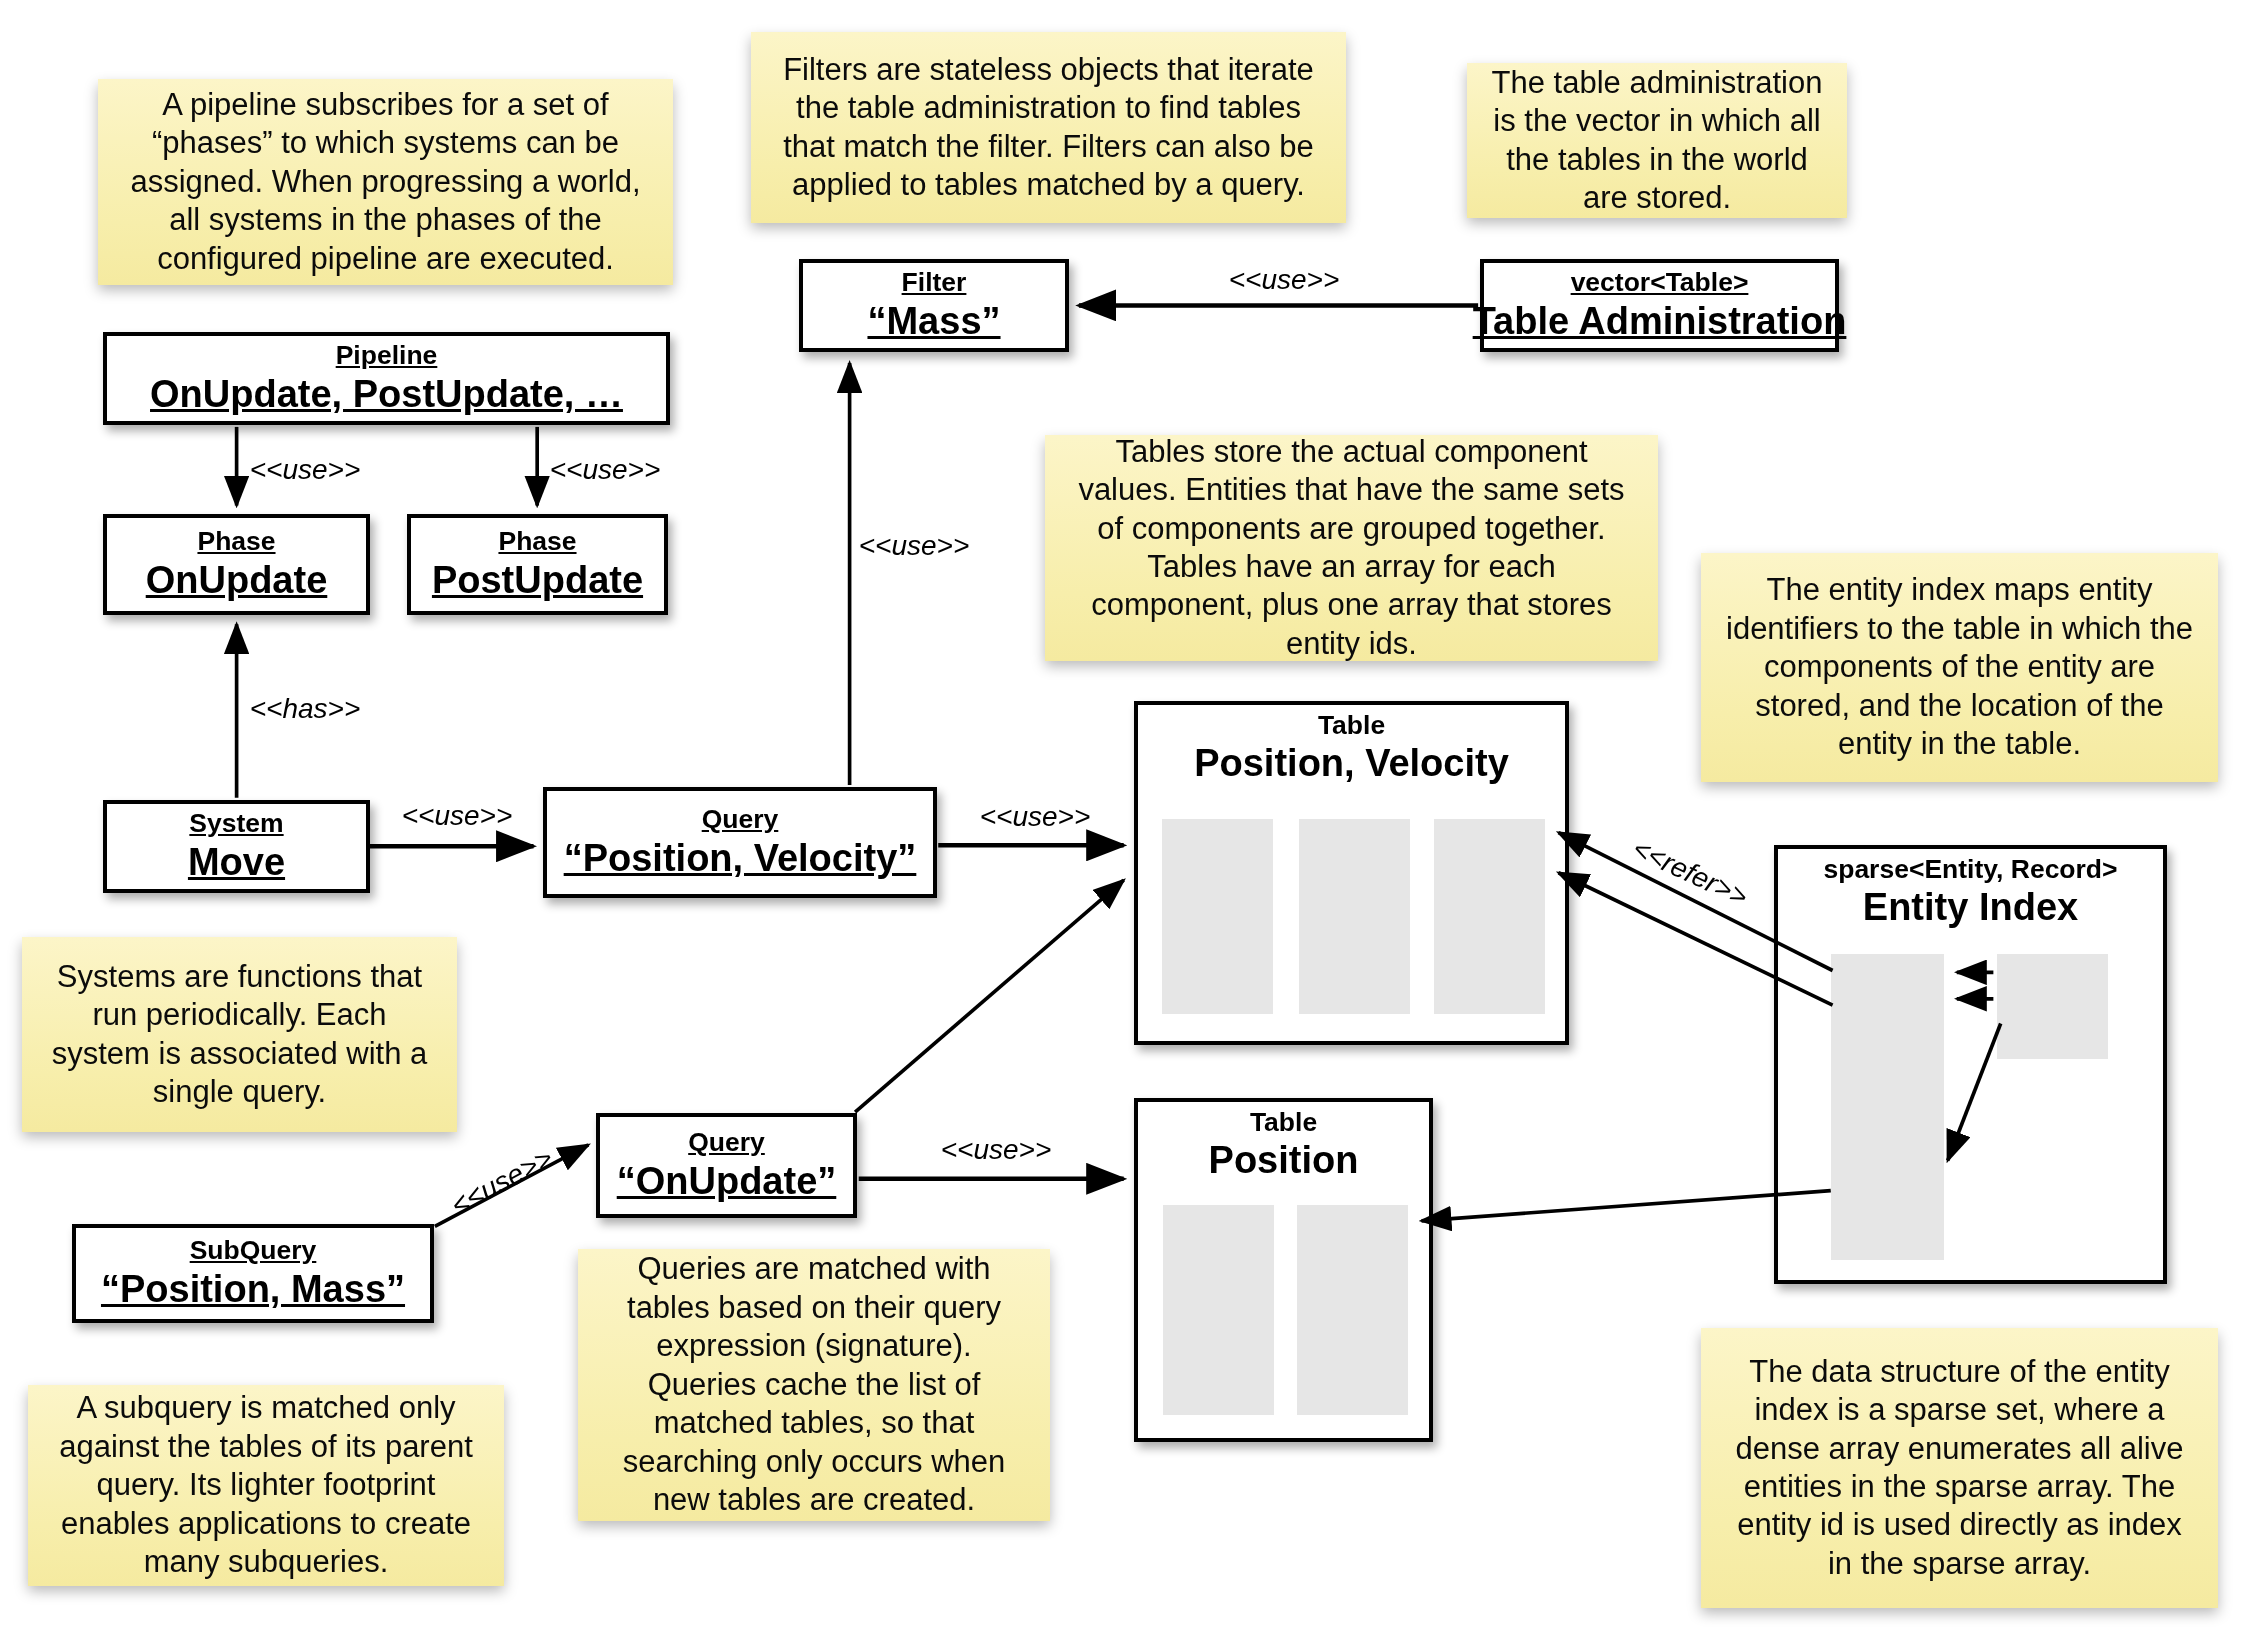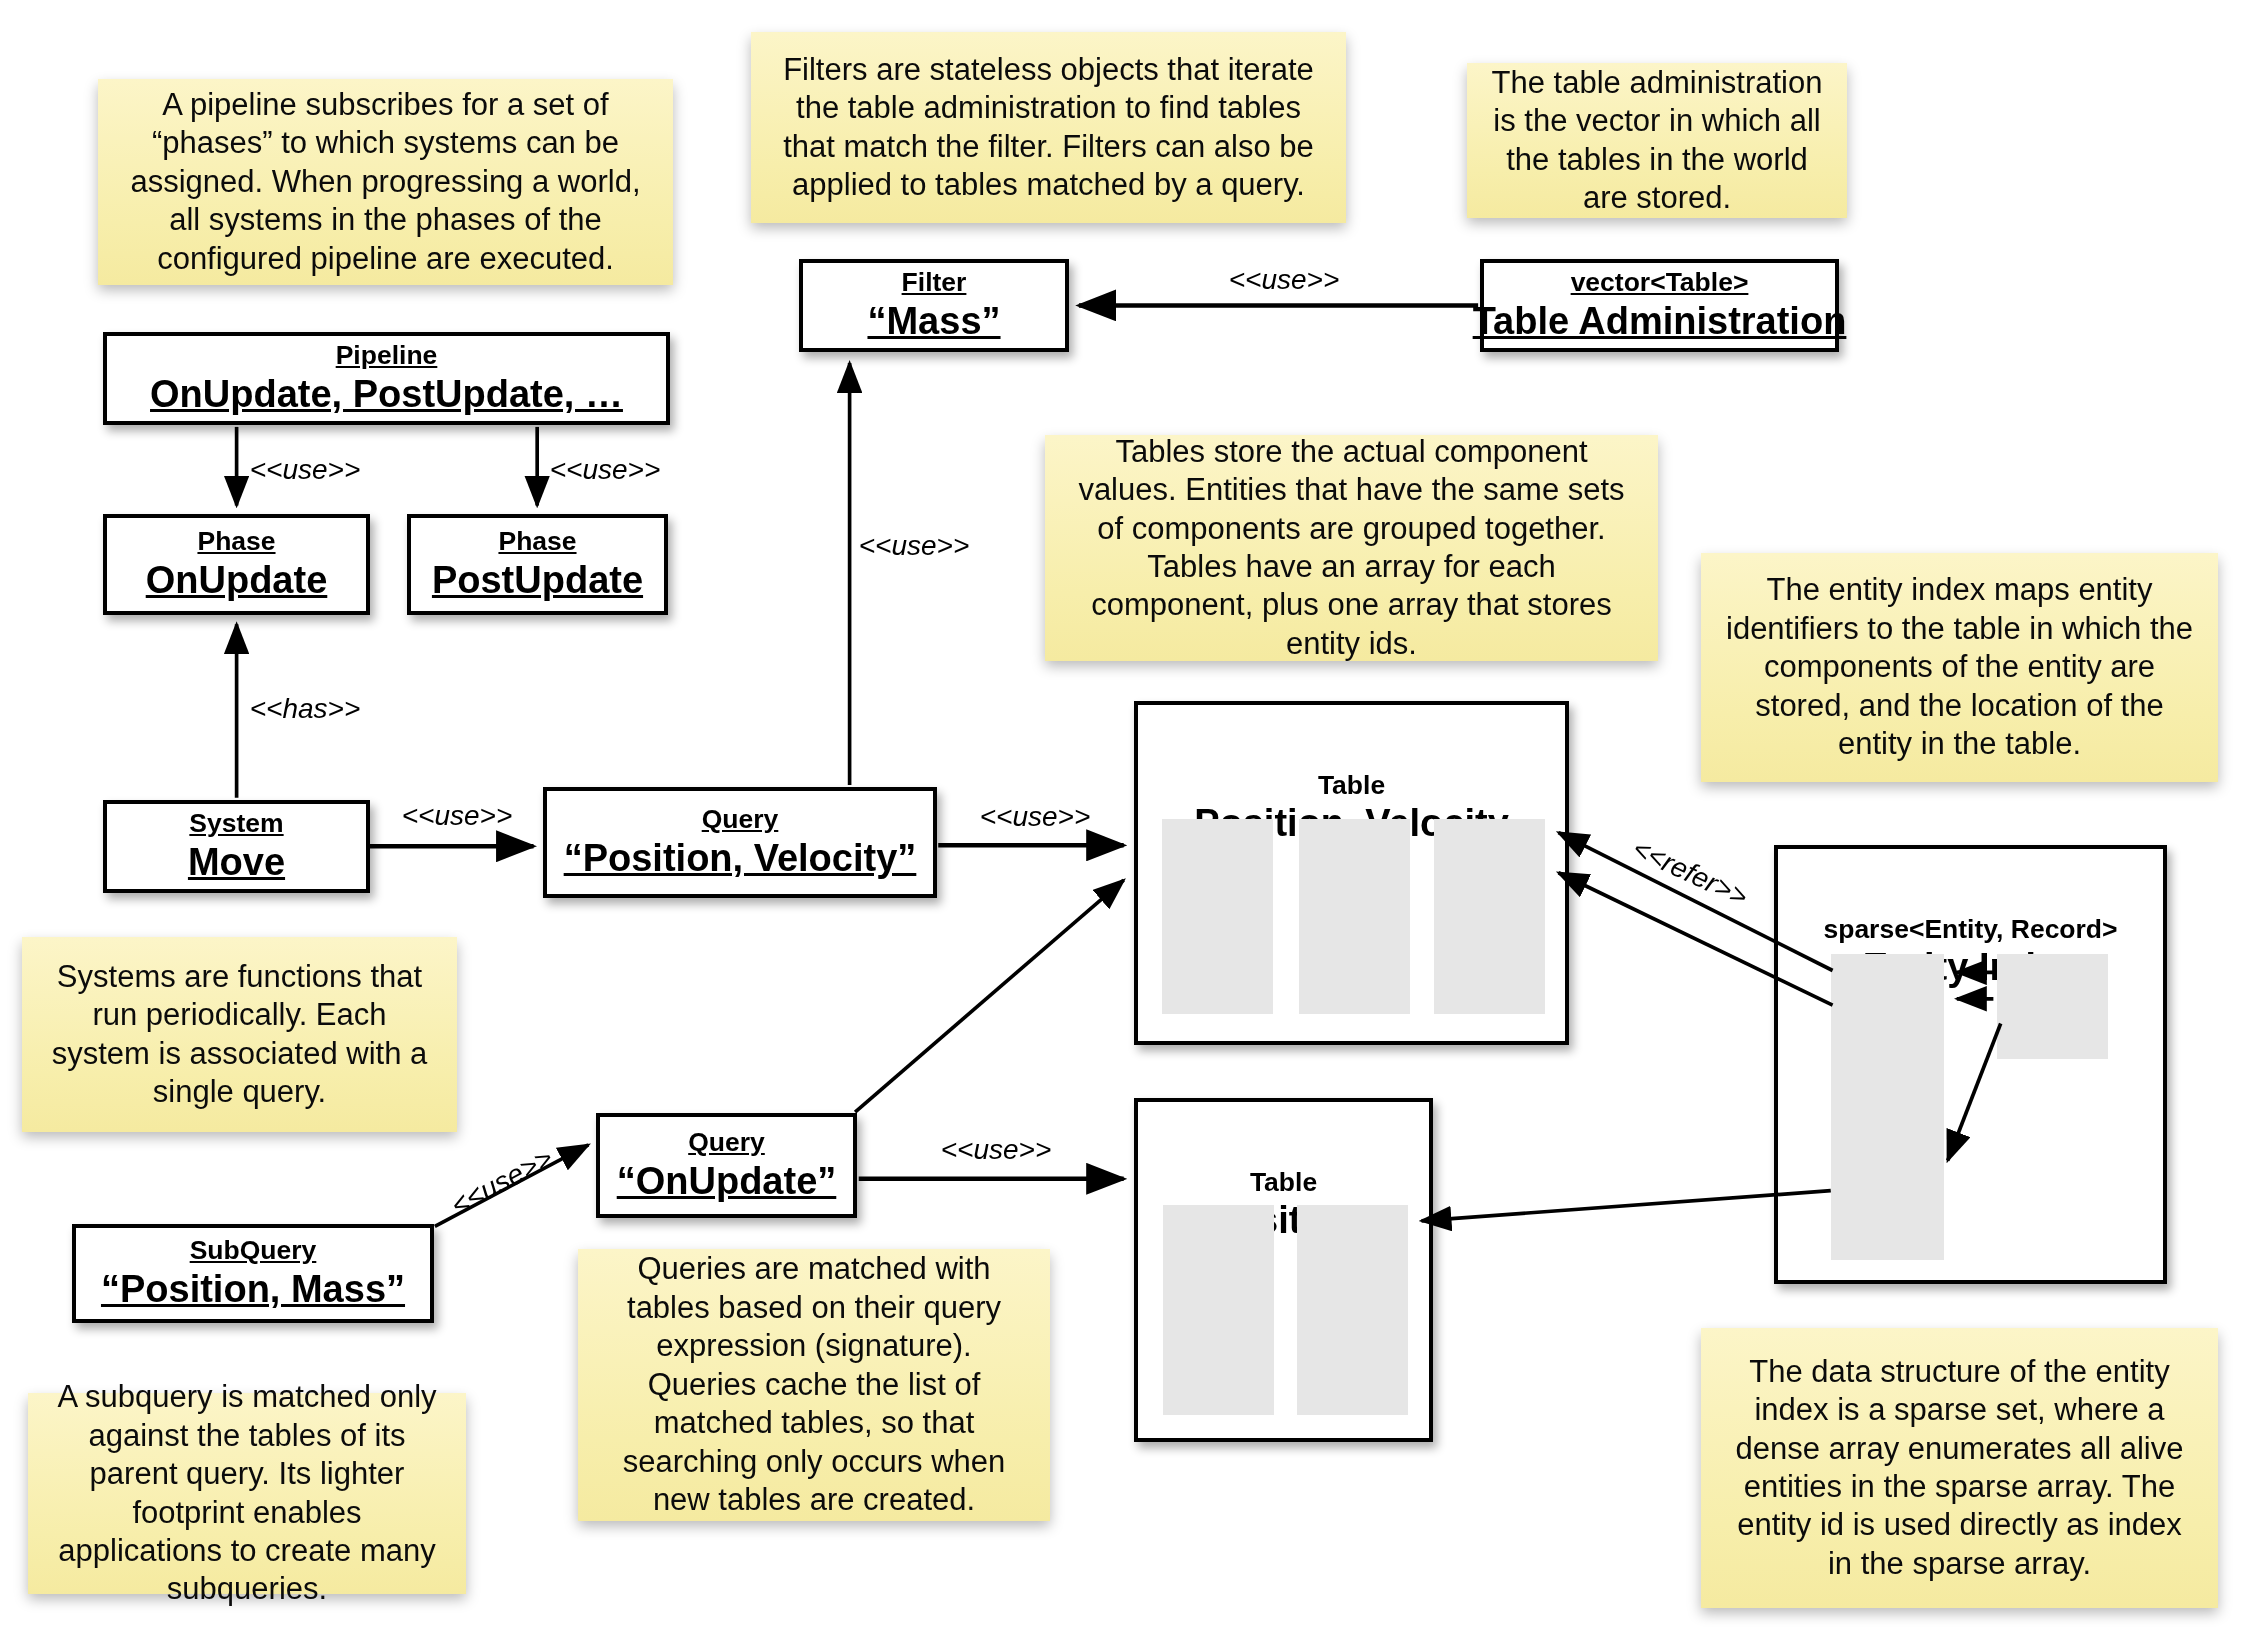--- a/index.html
+++ b/index.html
@@ -12,21 +12,21 @@
     padding:14.6px 20px;font-size:31px;line-height:1.24;color:#0b0b0b;
     background:linear-gradient(180deg,#fcf5c8 0%,#f7eeab 70%,#f5eaa0 100%);
     box-shadow:0 6.4px 12.8px rgba(0,0,0,0.28);
   }
 
   .uml{
     position:absolute;z-index:3;box-sizing:border-box;background:#ffffff;
     border:4.6px solid #000;box-shadow:3.7px 6.4px 9.1px rgba(0,0,0,0.32);
   }
   .center{display:flex;flex-direction:column;align-items:center;justify-content:center;height:100%;text-decoration:underline;}
-  .hdr{display:flex;flex-direction:column;align-items:center;padding-top:22px;margin-top:43px;}
+  .hdr{display:flex;flex-direction:column;align-items:center;padding-top:5px;}
   .t{font-weight:700;font-size:26.5px;line-height:1.18;white-space:nowrap;}
   .n{font-weight:700;font-size:38px;line-height:1.18;white-space:nowrap;}
   .slot{position:absolute;background:#e6e6e6;}
 
   .albl{
     position:absolute;z-index:7;font-style:italic;font-size:28px;white-space:nowrap;
     transform:translate(-50%,-50%);color:#000;
   }
   .albl.rot-neg{transform:translate(-50%,-50%) rotate(-28deg);}
   .albl.rot-pos{transform:translate(-50%,-50%) rotate(25deg);}
@@ -45,21 +45,21 @@
   <div class="note" style="left:1467px;top:63px;width:380px;height:155px;">The table administration is the vector in which all the tables in the world are stored.</div>
 
   <div class="note" style="left:1045px;top:435px;width:613px;height:226px;">Tables store the actual component values. Entities that have the same sets of components are grouped together. Tables have an array for each component, plus one array that stores entity ids.</div>
 
   <div class="note" style="left:1701px;top:553px;width:517px;height:229px;">The entity index maps entity identifiers to the table in which the components of the entity are stored, and the location of the entity in the table.</div>
 
   <div class="note" style="left:22px;top:937px;width:435px;height:195px;">Systems are functions that run periodically. Each system is associated with a single query.</div>
 
   <div class="note" style="left:578px;top:1249px;width:472px;height:272px;">Queries are matched with tables based on their query expression (signature). Queries cache the list of matched tables, so that searching only occurs when new tables are created.</div>
 
-  <div class="note" style="left:28px;top:1385px;width:438px;height:201px;margin-top:8px;">A subquery is matched only against the tables of its parent query. Its lighter footprint enables applications to create many subqueries.</div>
+  <div class="note" style="left:28px;top:1385px;width:476px;height:201px;">A subquery is matched only against the tables of its parent query. Its lighter footprint enables applications to create many subqueries.</div>
 
   <div class="note" style="left:1701px;top:1328px;width:517px;height:280px;">The data structure of the entity index is a sparse set, where a dense array enumerates all alive entities in the sparse array. The entity id is used directly as index in the sparse array.</div>
 
   <div class="uml" style="left:103px;top:332px;width:567px;height:93px;">
     <div class="center">
       <div class="t">Pipeline</div>
       <div class="n">OnUpdate, PostUpdate, …</div>
     </div>
   </div>
 

